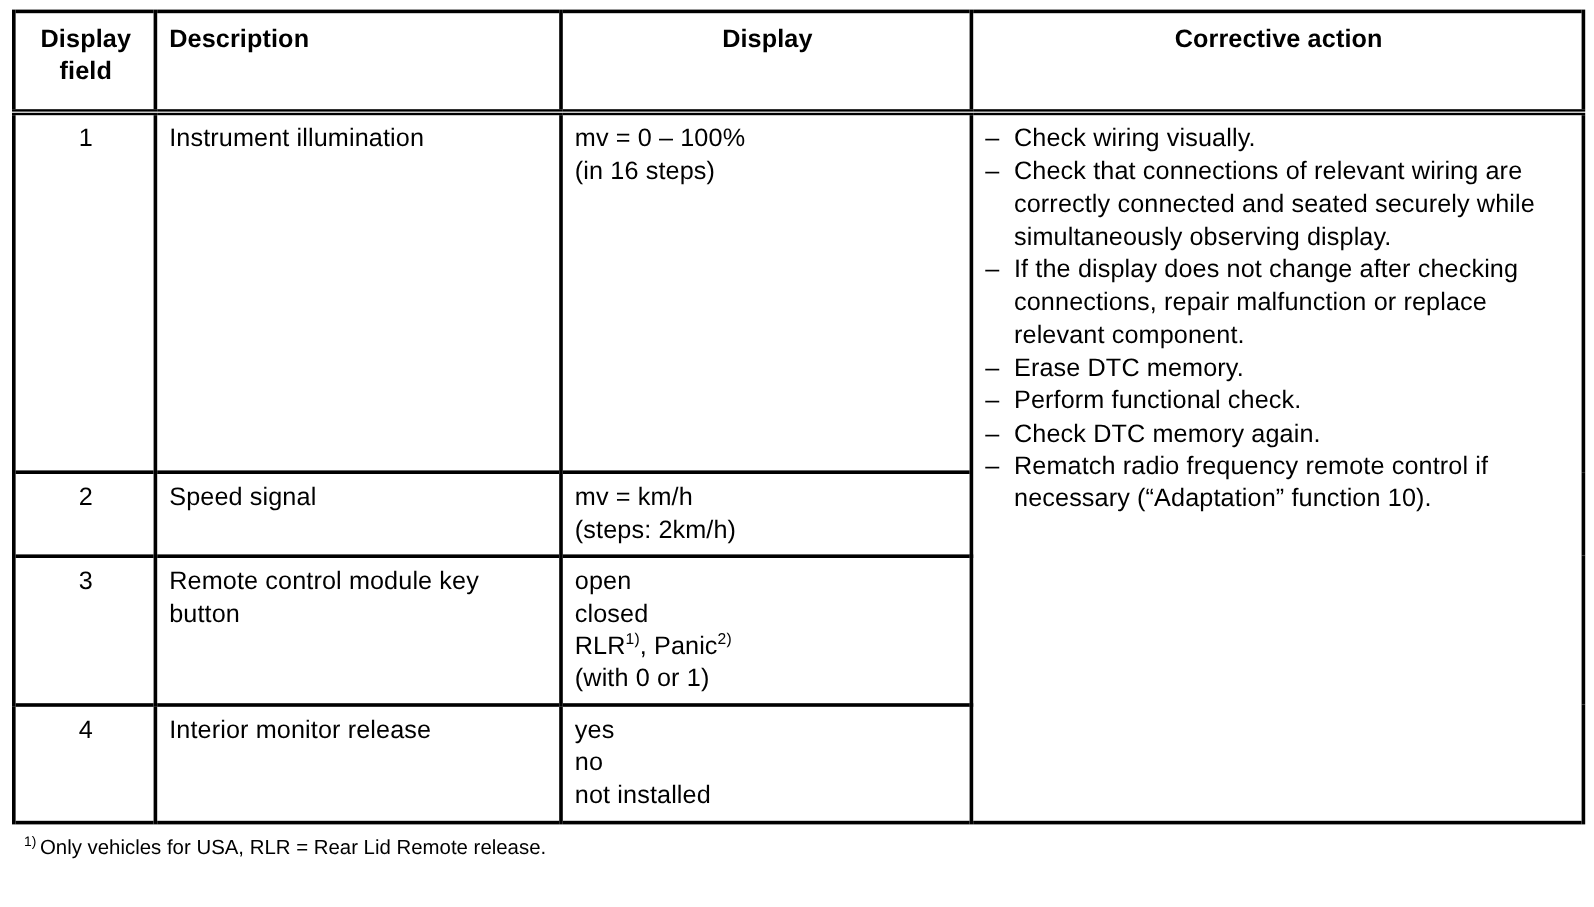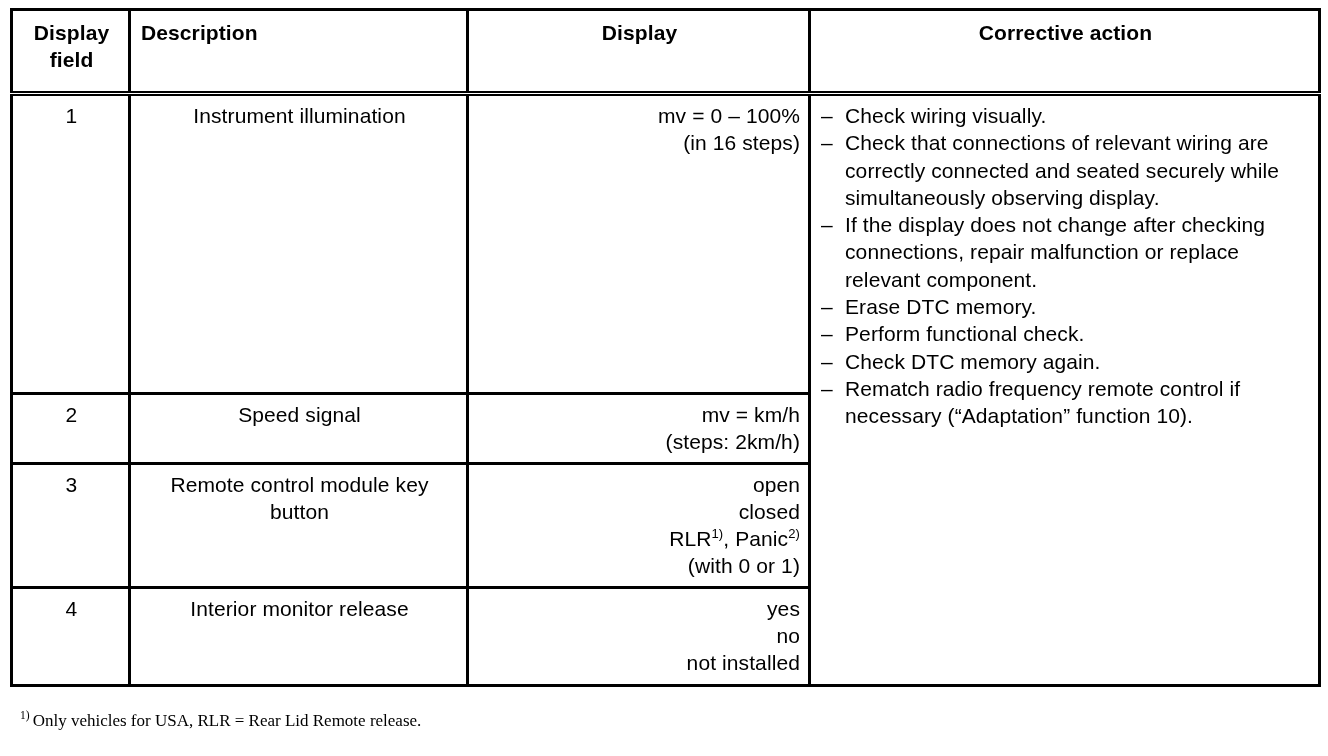--- a/index.html
+++ b/index.html
@@ -64,25 +64,25 @@
   }
   tbody tr:first-child td {
     border-top: none;
   }
 
   td.field {
     text-align: center;
     padding-top: 9px;
   }
   td.desc {
-    text-align: center;
+    text-align: left;
     padding-top: 9px;
   }
   td.disp {
-    text-align: right;
+    text-align: left;
     padding-top: 9px;
   }
   td.corr {
     text-align: left;
     padding-top: 9px;
     border-top: none !important;
   }
 
   .disp-line { display: block; }
 
@@ -104,23 +104,22 @@
   }
   .corr-block-2 { margin-top: 71px; }
 
   sup {
     font-size: 0.62em;
     vertical-align: super;
     line-height: 0;
   }
 
   .footnotes {
-    margin-top: 23px;
+    margin-top: 9px;
     padding-left: 10px;
-    font-family: Liberation Serif, serif;
   }
   .footnote {
     font-size: 17px;
     line-height: 1.25;
     margin-bottom: 18px;
     white-space: nowrap;
   }
   .footnote sup {
     font-size: 0.68em;
     margin-right: 3px;

